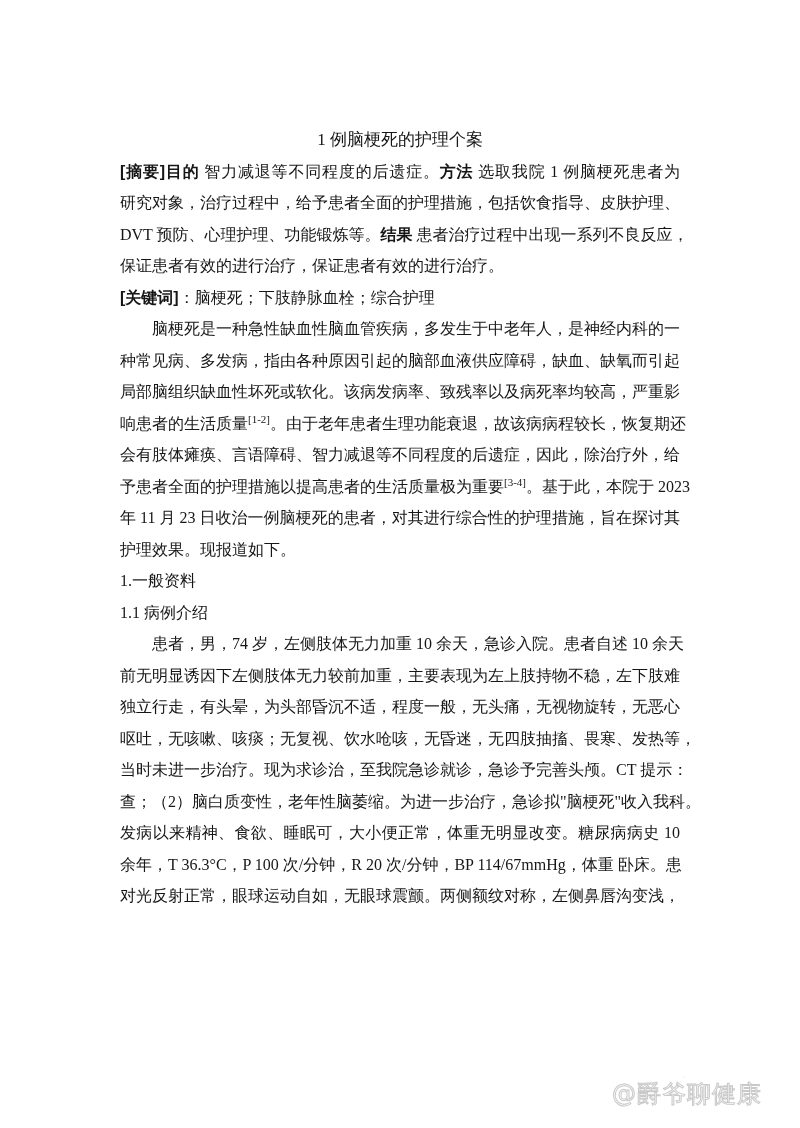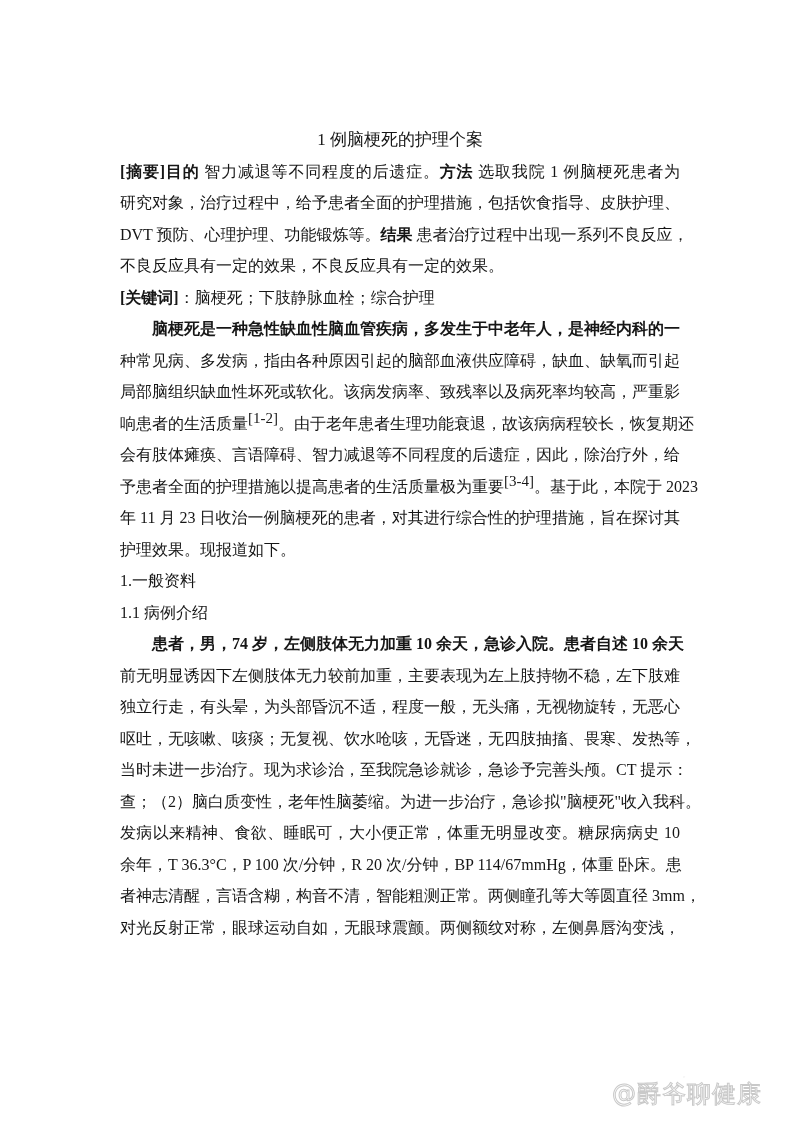--- a/index.html
+++ b/index.html
@@ -6,42 +6,42 @@
     body {
       width: 800px; height: 1128px; background: #ffffff; position: relative; overflow: hidden;
       font-family: "Liberation Serif", "DejaVu Serif", serif; color: #161616;
     }
     .page { position: absolute; left: 120px; top: 96px; width: 560px; }
     .line {
       height: 31.5px; line-height: 31.5px; font-size: 16px; white-space: nowrap;
       text-align: justify; text-align-last: justify;
     }
     .line.last { text-align-last: left; }
-    .line.indent { padding-left: 32px; font-weight: bold; }
+    .line.indent { padding-left: 32px; }
     .title { text-align: center; text-align-last: center; font-size: 17px; margin-top: 28px; }
-    .b { font-weight: bold; font-family: Liberation Serif, serif; }
-    sup { font-size: 15px; vertical-align: 6px; line-height: 0; }
+    .b { font-weight: bold; font-family: Liberation Sans, sans-serif; }
+    sup { font-size: 11px; vertical-align: 6px; line-height: 0; }
     .watermark {
       position: absolute; left: 612px; top: 1076px; height: 34px; display: flex; align-items: center;
       color: #ffffff; font-family: "DejaVu Sans", sans-serif; font-size: 24px;
       -webkit-text-stroke: 1px #c9c9c9; letter-spacing: 1px; flex-direction: column;
     }
     .paw { width: 26px; height: 26px; margin-right: 6px; }
   </style>
 </head>
 <body>
 
 <div class="page">
   <div class="line title">1 例脑梗死的护理个案</div>
 
   <div>
     <div class="line"><span class="b">[摘要]目的</span><span> 智力减退等不同程度的后遗症。</span><span class="b">方法</span><span> 选取我院 1 例脑梗死患者为</span></div>
     <div class="line">研究对象，治疗过程中，给予患者全面的护理措施，包括饮食指导、皮肤护理、</div>
     <div class="line"><span>DVT 预防、心理护理、功能锻炼等。</span><span class="b">结果</span><span> 患者治疗过程中出现一系列不良反应，</span></div>
-    <div class="line last">不良反应具有一定的效果，不良反应具有一定的效果。</div>
+    <div class="line last">保证患者有效的进行治疗，保证患者有效的进行治疗。</div>
   </div>
 
   <div class="line last"><span class="b">[关键词]</span><span>：脑梗死；下肢静脉血栓；综合护理</span></div>
 
   <div>
     <div class="line indent">脑梗死是一种急性缺血性脑血管疾病，多发生于中老年人，是神经内科的一</div>
     <div class="line">种常见病、多发病，指由各种原因引起的脑部血液供应障碍，缺血、缺氧而引起</div>
     <div class="line">局部脑组织缺血性坏死或软化。该病发病率、致残率以及病死率均较高，严重影</div>
     <div class="line"><span>响患者的生活质量</span><sup>[1-2]</sup><span>。由于老年患者生理功能衰退，故该病病程较长，恢复期还</span></div>
     <div class="line">会有肢体瘫痪、言语障碍、智力减退等不同程度的后遗症，因此，除治疗外，给</div>
@@ -55,21 +55,20 @@
 
   <div>
     <div class="line indent">患者，男，74 岁，左侧肢体无力加重 10 余天，急诊入院。患者自述 10 余天</div>
     <div class="line">前无明显诱因下左侧肢体无力较前加重，主要表现为左上肢持物不稳，左下肢难</div>
     <div class="line">独立行走，有头晕，为头部昏沉不适，程度一般，无头痛，无视物旋转，无恶心</div>
     <div class="line">呕吐，无咳嗽、咳痰；无复视、饮水呛咳，无昏迷，无四肢抽搐、畏寒、发热等，</div>
     <div class="line">当时未进一步治疗。现为求诊治，至我院急诊就诊，急诊予完善头颅。CT 提示：</div>
     <div class="line">查；（2）脑白质变性，老年性脑萎缩。为进一步治疗，急诊拟"脑梗死"收入我科。</div>
     <div class="line">发病以来精神、食欲、睡眠可，大小便正常，体重无明显改变。糖尿病病史 10</div>
     <div class="line">余年，T 36.3°C，P 100 次/分钟，R 20 次/分钟，BP 114/67mmHg，体重 卧床。患</div>
-    <div class="line">者神志清醒，言语含糊，构音不清，智能粗测正常。两侧瞳孔等大等圆直径 3mm，</div>
     <div class="line">对光反射正常，眼球运动自如，无眼球震颤。两侧额纹对称，左侧鼻唇沟变浅，</div>
   </div>
 </div>
 
 <div class="watermark">
   <svg class="paw" viewBox="0 0 26 26">
     <g fill="none" stroke="#c9c9c9" stroke-width="1">
       <ellipse cx="7" cy="6" rx="3" ry="3.5"></ellipse>
       <ellipse cx="19" cy="6" rx="3" ry="3.5"></ellipse>
       <ellipse cx="3.5" cy="13" rx="2.5" ry="3"></ellipse>

